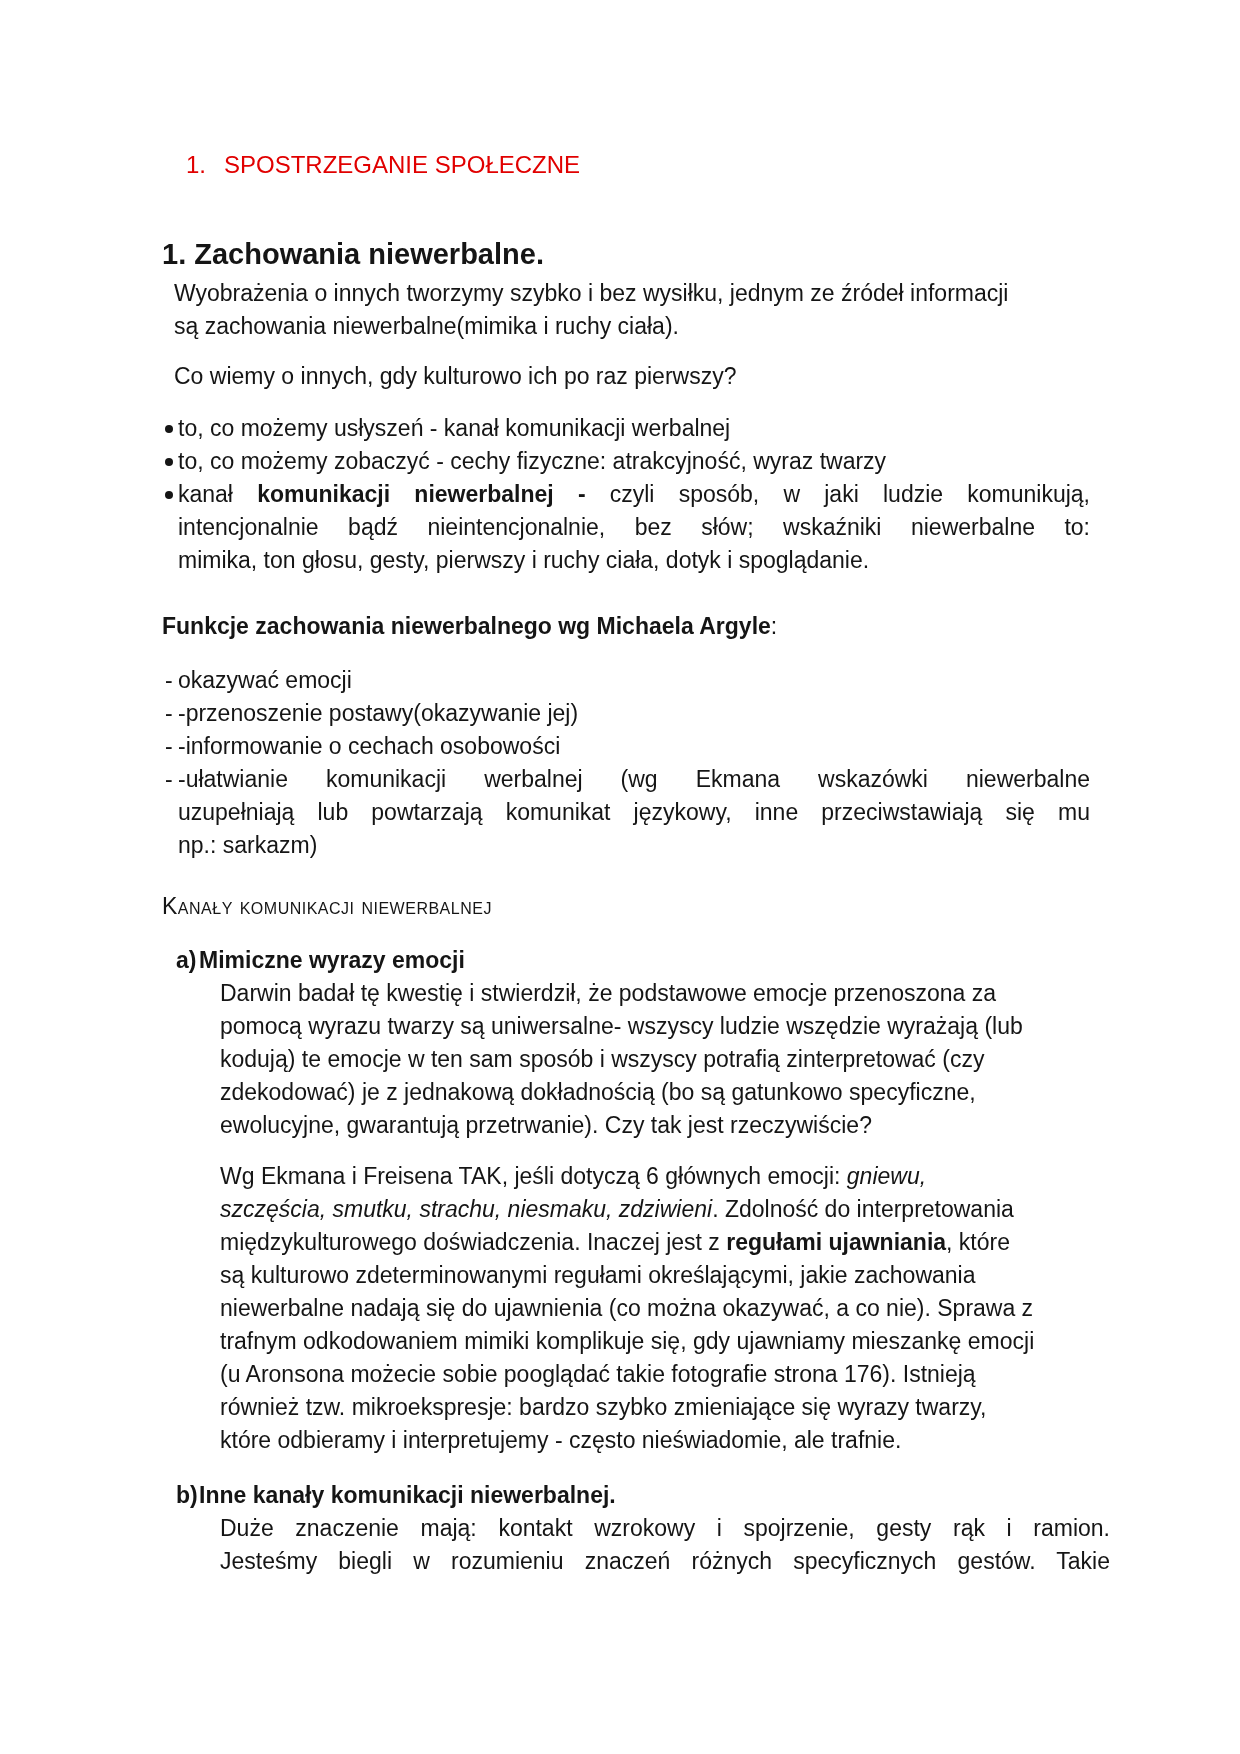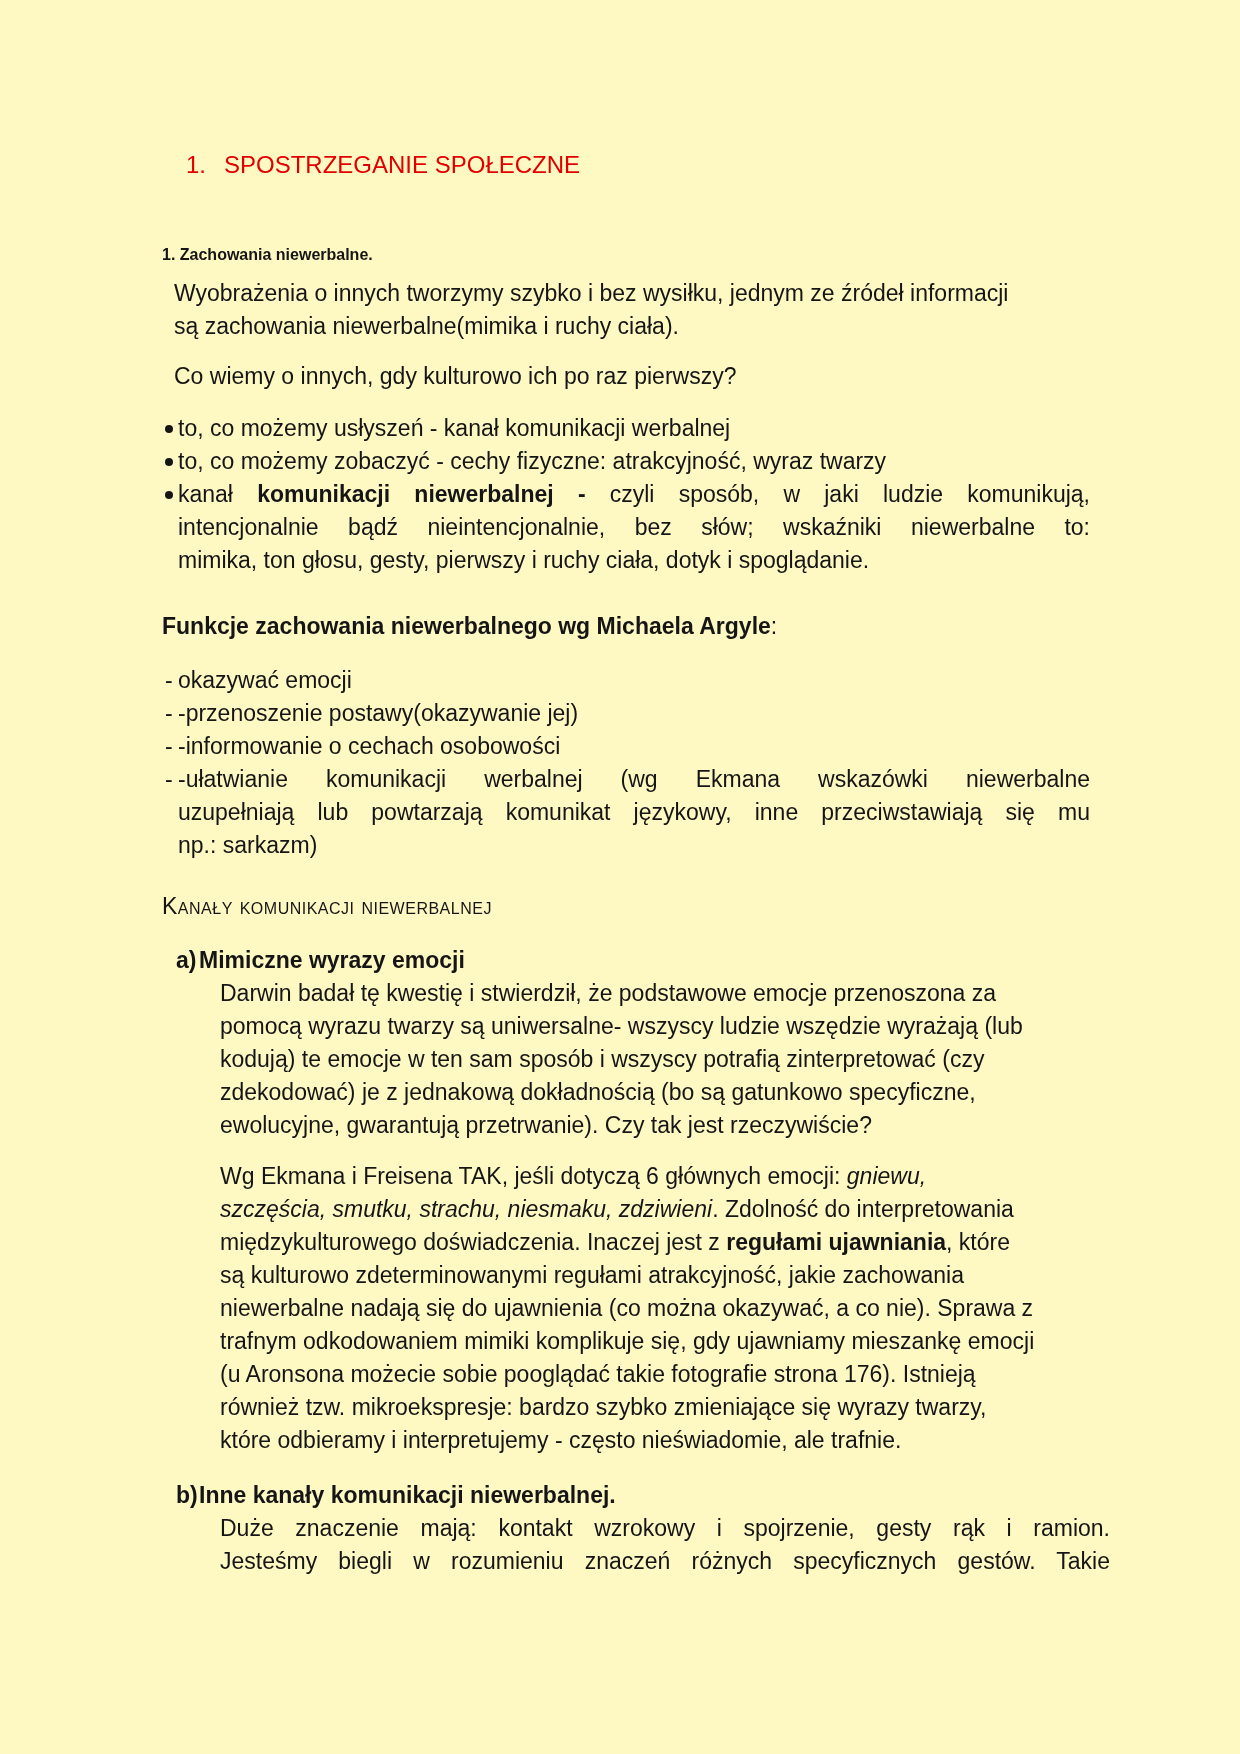--- a/index.html
+++ b/index.html
@@ -1,21 +1,21 @@
 <!DOCTYPE html>
 <html lang="pl"><head>
 <meta charset="utf-8">
 <style>
   html, body { margin: 0; padding: 0; background: #888; }
   .page {
     position: relative;
     width: 1240px;
     height: 1754px;
     margin: 0 auto;
-    background: #fef9c3;
+    background: #ffffff;
     color: #151515;
     font-family: "Liberation Sans", sans-serif;
     font-size: 23px;
     line-height: 33px;
     overflow: hidden;
   }
   .content {
     position: absolute;
     left: 160px;
     top: 0;
@@ -31,21 +31,21 @@
     margin-left: 26px;
     font-size: 24px;
     color: #e10000;
     white-space: nowrap;
   }
   .doc-title .num { display: inline-block; width: 38px; }
 
   .h2 {
     margin-top: 57px;
     margin-left: 2px;
-    font-size: 16px;
+    font-size: 29px;
     font-weight: bold;
     white-space: nowrap;
   }
 
   .para-intro { margin-top: 6px; margin-left: 14px; width: 926px; }
   .para-question { margin-top: 17px; margin-left: 14px; width: 926px; white-space: nowrap; }
 
   ul.doclist {
     list-style: none;
     margin: 0; padding: 0;
@@ -156,21 +156,21 @@
         <div class="ln"><span>pomocą wyrazu twarzy są uniwersalne- wszyscy ludzie wszędzie wyrażają (lub</span></div>
         <div class="ln"><span>kodują) te emocje w ten sam sposób i wszyscy potrafią zinterpretować (czy</span></div>
         <div class="ln"><span>zdekodować) je z jednakową dokładnością (bo są gatunkowo specyficzne,</span></div>
         <div class="ln"><span>ewolucyjne, gwarantują przetrwanie). Czy tak jest rzeczywiście?</span></div>
       </div>
 
     <div class="sub-para ekman">
         <div class="ln"><span>Wg Ekmana i Freisena TAK, jeśli dotyczą 6 głównych emocji: </span><span class="i">gniewu,</span></div>
         <div class="ln"><span class="i">szczęścia, smutku, strachu, niesmaku, zdziwieni</span><span>. Zdolność do interpretowania</span></div>
         <div class="ln"><span>międzykulturowego doświadczenia. Inaczej jest z </span><span class="b">regułami ujawniania</span><span>, które</span></div>
-        <div class="ln"><span>są kulturowo zdeterminowanymi regułami atrakcyjność, jakie zachowania</span></div>
+        <div class="ln"><span>są kulturowo zdeterminowanymi regułami określającymi, jakie zachowania</span></div>
         <div class="ln"><span>niewerbalne nadają się do ujawnienia (co można okazywać, a co nie). Sprawa z</span></div>
         <div class="ln"><span>trafnym odkodowaniem mimiki komplikuje się, gdy ujawniamy mieszankę emocji</span></div>
         <div class="ln"><span>(u Aronsona możecie sobie pooglądać takie fotografie strona 176). Istnieją</span></div>
         <div class="ln"><span>również tzw. mikroekspresje: bardzo szybko zmieniające się wyrazy twarzy,</span></div>
         <div class="ln"><span>które odbieramy i interpretujemy - często nieświadomie, ale trafnie.</span></div>
       </div>
 
     <div class="sub-heading b">
       <span class="num">b)</span><span>Inne kanały komunikacji niewerbalnej.</span>
     </div>

